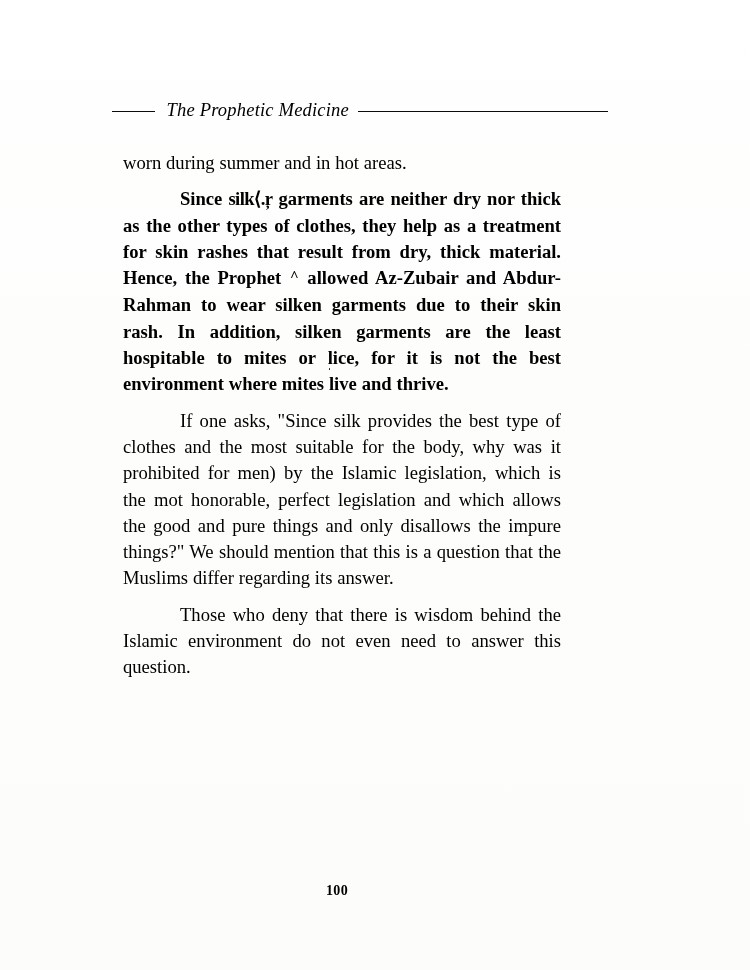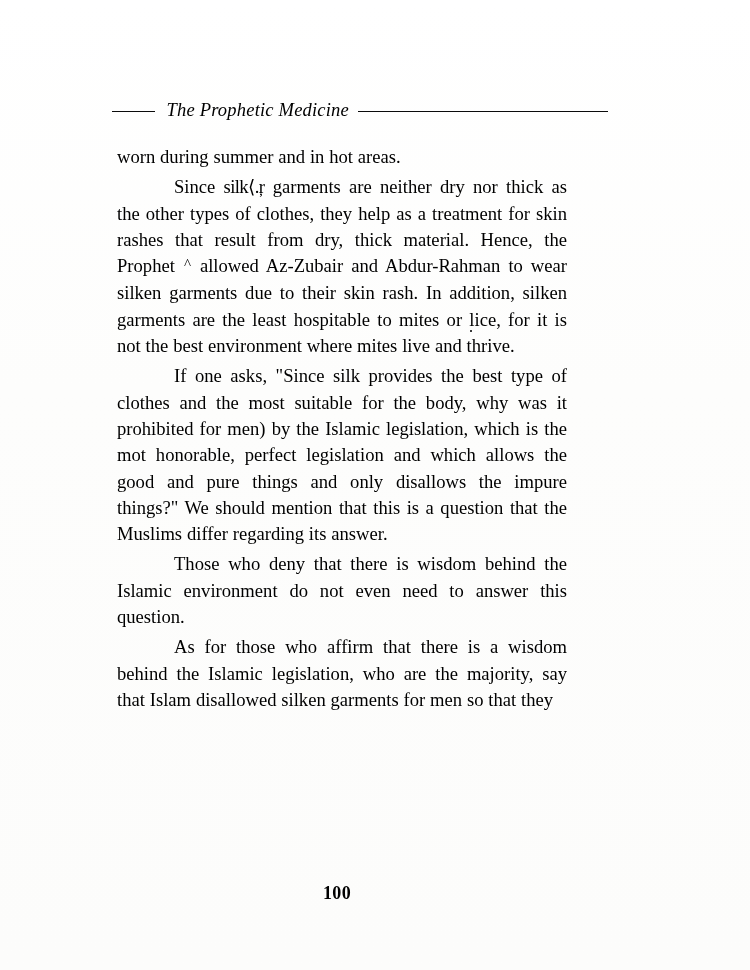--- a/index.html
+++ b/index.html
@@ -67,36 +67,36 @@
 
   
   .text-column {
     position: absolute;
     left: 113px;
     top: 140px;
     width: 458px;
   }
 
   p.para {
-    margin: 4px;
+    margin: 10px;
     font-size: 18.6px;
     line-height: 26.3px;
     text-align: justify;
     text-justify: inter-word;
     -webkit-hyphens: none;
     hyphens: none;
     word-spacing: 0.2px;
   }
   p.para:last-line {
     text-align: left;
   }
   p.indent {
     text-indent: 57px;
   }
-  .gap-lead   { margin-top: 22px; }
+  .gap-lead   { margin-top: 22px; font-weight: bold; }
   .gap-normal { margin-top: 22px; }
 
   
   .artifact {
     font-family: "Liberation Serif", serif;
     letter-spacing: -0.6px;
   }
   .honorific {
     font-size: 15px;
     position: relative;
@@ -117,21 +117,21 @@
     border-radius: 50%;
   }
 
   
   .folio {
     position: absolute;
     left: 0;
     top: 883px;
     width: 674px;
     text-align: center;
-    font-size: 18px;
+    font-size: 14px;
     font-weight: bold;
     letter-spacing: 0.4px;
   }
 </style>
 </head>
 <body>
 
 <div class="scan-tone"></div>
 
 <div class="page">
@@ -146,19 +146,18 @@
 
     <p class="para">worn during summer and in hot areas.</p>
 
     <p class="para indent gap-lead"><span>Since </span><span class="artifact">silk⟨.ŗ</span><span> garments are neither dry nor thick as the other types of clothes, they help as a treatment for skin rashes that result from dry, thick material. Hence, the Prophet </span><span class="honorific">^</span><span> allowed Az-Zubair and Abdur-Rahman to wear silken garments due to their skin rash. In addition, silken garments are the least hospitable to mites or </span><span class="underdot">lice</span><span>, for it is not the best environment where mites live and thrive.</span></p>
 
 
     <p class="para indent gap-normal">If one asks, "Since silk provides the best type of clothes and the most suitable for the body, why was it prohibited for men) by the Islamic legislation, which is the mot honorable, perfect legislation and which allows the good and pure things and only disallows the impure things?" We should mention that this is a question that the Muslims differ regarding its answer.</p>
 
     <p class="para indent gap-normal">Those who deny that there is wisdom behind the Islamic environment do not even need to answer this question.</p>
 
-    <p class="para indent gap-normal">As for those who affirm that there is a wisdom behind the Islamic legislation, who are the majority, say that Islam disallowed silken garments for men so that they</p>
 
   </div>
 
   <div class="folio">100</div>
 
 </div>
 
 </body></html>

